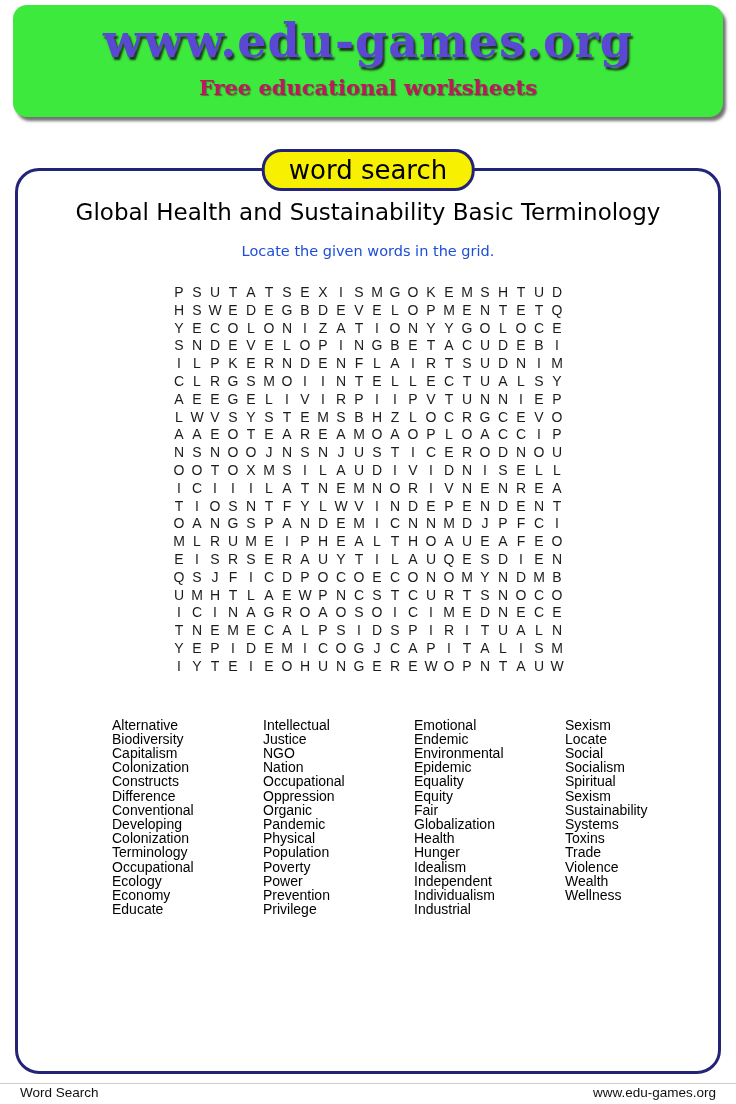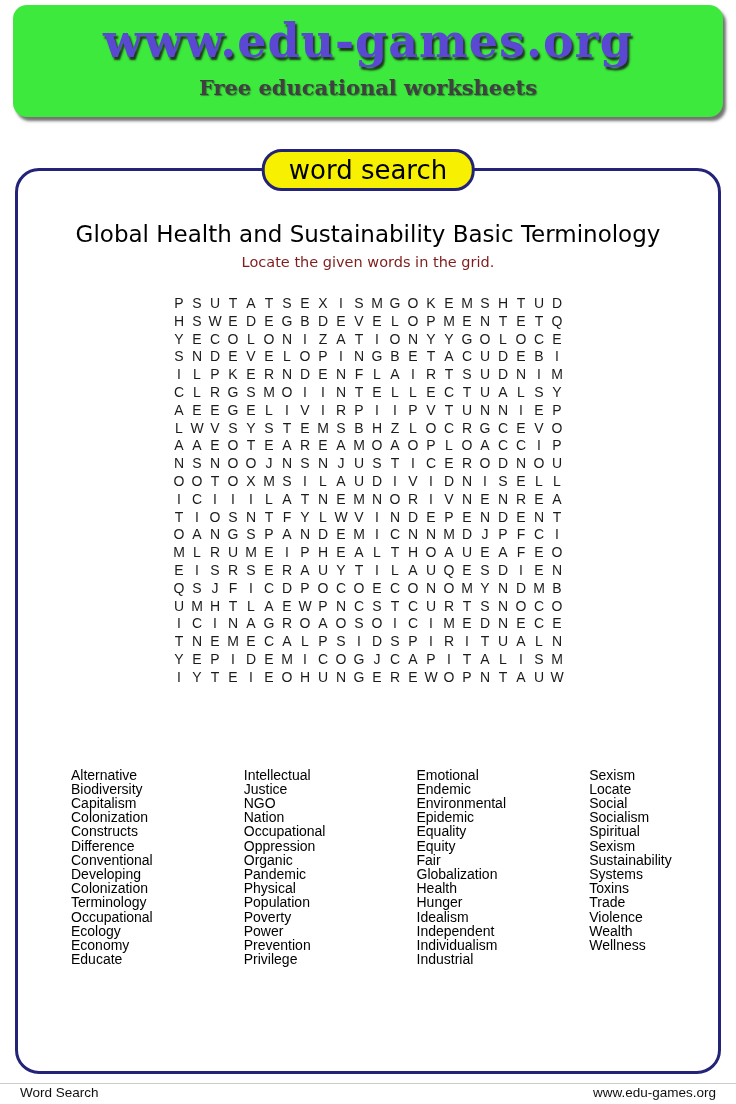--- a/index.html
+++ b/index.html
@@ -13,52 +13,52 @@
     box-shadow:3px 4px 3px rgba(70,70,70,0.75);
     text-align:center;
   }
   .site-title{
     font-family:"DejaVu Serif", serif;font-weight:bold;
     font-size:46px;color:#5A48D2;margin-top:9px;letter-spacing:1px;
     text-shadow:2px 3px 2px rgba(25,25,25,0.85);
   }
   .site-tagline{
     font-family:"DejaVu Serif", serif;font-weight:bold;
-    font-size:21px;color:#404040;margin-top:7px;
+    font-size:21px;color:#be185d;margin-top:7px;
     text-shadow:1px 1px 1px rgba(30,30,30,0.45);
   }
   .worksheet-container{
     position:absolute;left:15px;right:15px;top:168px;height:906px;
     border:3px solid #232378;border-radius:24px;background:#fff;
     box-sizing:border-box;
   }
   .badge{
     position:absolute;top:-22px;left:50%;transform:translateX(-50%);
     background:#F7F000;border:3px solid #232378;border-radius:20px;
     padding:3px 24px;white-space:nowrap;
     font-family:"DejaVu Sans", sans-serif;font-size:26px;color:#000;
   }
   .puzzle-title{
-    margin-top:50px;text-align:center;
+    margin-top:28px;text-align:center;
     font-family:"DejaVu Sans", sans-serif;font-size:23px;color:#000;
   }
   .instruction{
-    text-align:center;margin-top:7px;
-    font-family:"DejaVu Sans", sans-serif;font-size:14.5px;color:#7f1d1d;
+    text-align:center;margin-top:18px;
+    font-family:"DejaVu Sans", sans-serif;font-size:14.5px;color:#1d4ed8;
   }
   .letter-grid{
     width:396px;margin:25px auto 0 auto;
   }
   .grid-row{display:flex;height:17.8px;}
   .grid-cell{
     width:18px;text-align:center;line-height:17.8px;
     font-family:"Liberation Sans", sans-serif;font-size:14px;color:#1b1b1b;
   }
   .word-list{
-    display:flex;padding-left:53px;margin-top:81px;gap:44px;
+    display:flex;padding-left:94px;margin-top:42px;
   }
   .word-col{width:151px;}
   .word{
     font-family:"Liberation Sans", sans-serif;font-size:14px;
     line-height:14.2px;color:#000;white-space:nowrap;
   }
   .footer{
     position:absolute;left:0;right:0;top:1083px;
     border-top:1px solid #cccccc;
     display:flex;justify-content:space-between;

